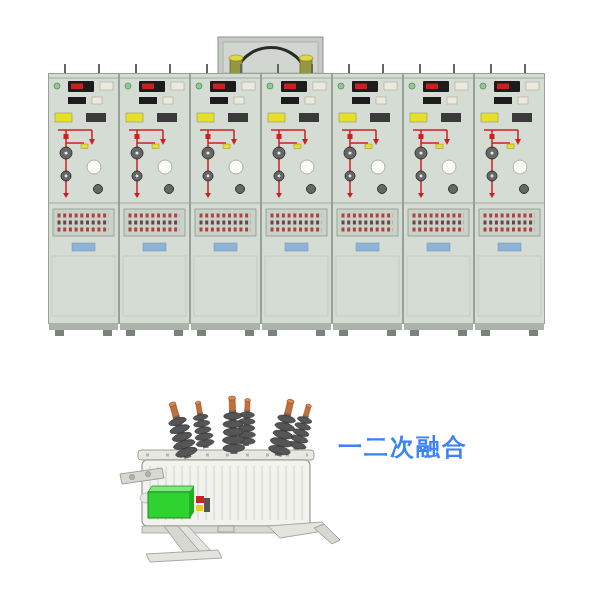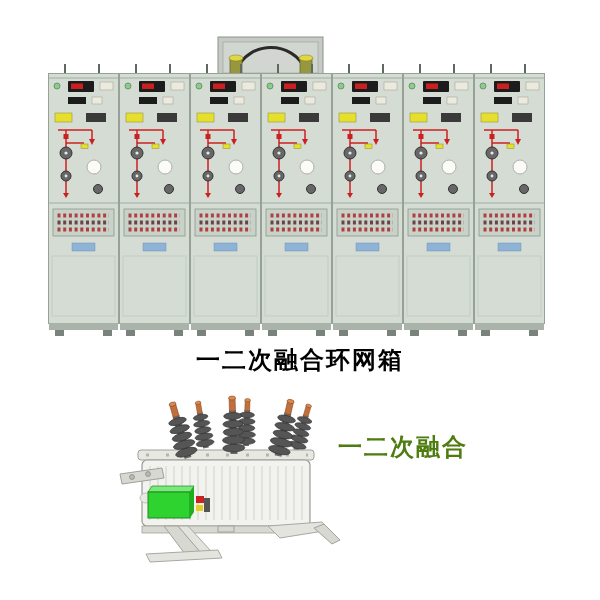--- a/index.html
+++ b/index.html
@@ -3,21 +3,21 @@
 <meta charset="utf-8">
 <style>
   html,body{margin:0;padding:0;background:#fff;}
   .page{position:relative;width:600px;height:600px;background:var(--background,#ffffff);
         font-family:"DejaVu Sans","Liberation Sans",sans-serif;overflow:hidden;}
   .fig-top{position:absolute;left:40px;top:30px;width:520px;height:312px;}
   .fig-bottom{position:absolute;left:118px;top:378px;width:225px;height:195px;}
   .caption-top{position:absolute;left:0;top:344px;width:600px;text-align:center;
                font-size:24px;font-weight:bold;color:#000;letter-spacing:2px;}
   .caption-bottom{position:absolute;left:338px;top:432px;font-size:24px;font-weight:bold;
-                  color:#4d7c0f;line-height:1.3;letter-spacing:2px;}
+                  color:#3b82f6;line-height:1.3;letter-spacing:2px;}
 
   
   .cab-body{fill:var(--cabinet-body,#d4dcd4);stroke:var(--cabinet-border,#95a295);stroke-width:1;}
   .cab-base{fill:#a9b3a9;}
   .cab-foot{fill:#79837b;}
   .cab-post{fill:#5f6a5f;}
   .cab-line{stroke:var(--cabinet-border,#95a295);stroke-width:0.8;}
   .cab-green{fill:#8ec98e;stroke:#5a8a5a;stroke-width:0.8;}
   .cab-display{fill:var(--display-black,#1c1c1c);}
   .cab-digits{fill:var(--mimic-red,#cc2020);}
@@ -121,21 +121,20 @@
           <use href="#cabinet" x="79" y="43"></use>
           <use href="#cabinet" x="150" y="43"></use>
           <use href="#cabinet" x="221" y="43"></use>
           <use href="#cabinet" x="292" y="43"></use>
           <use href="#cabinet" x="363" y="43"></use>
           <use href="#cabinet" x="434" y="43"></use>
         </g>
     </svg>
   </div>
 
-  <div class="caption-top">一二次融合环网箱</div>
 
   <div class="fig-bottom">
     <svg width="225" height="195" viewBox="0 0 225 195">
       <defs>
         <g id="insulator">
           <rect class="ins-core" x="-3.5" y="-44" width="7" height="44"></rect>
           <ellipse class="ins-shed" cx="0" cy="-6" rx="11" ry="4"></ellipse>
           <ellipse class="ins-shed" cx="0" cy="-14" rx="11" ry="4"></ellipse>
           <ellipse class="ins-shed" cx="0" cy="-22" rx="10" ry="3.8"></ellipse>
           <ellipse class="ins-shed" cx="0" cy="-30" rx="10" ry="3.6"></ellipse>

